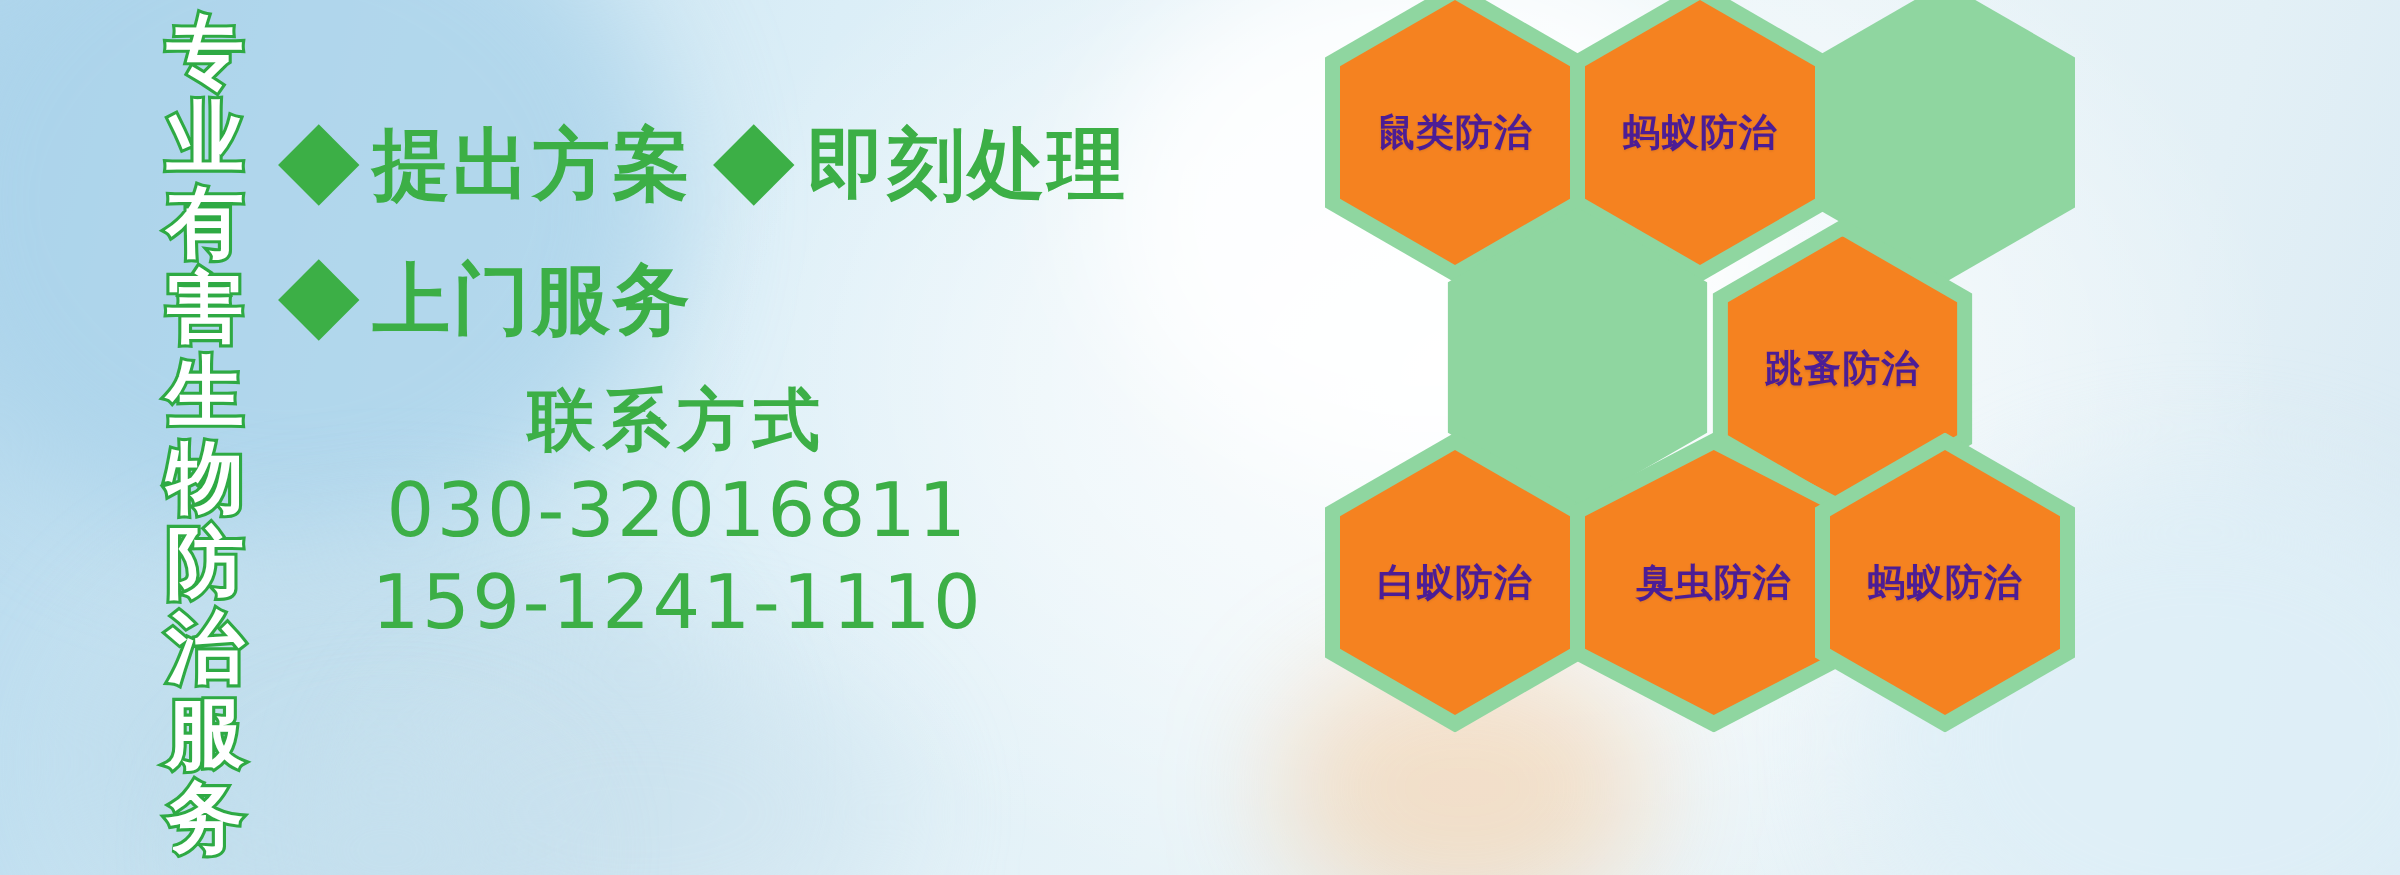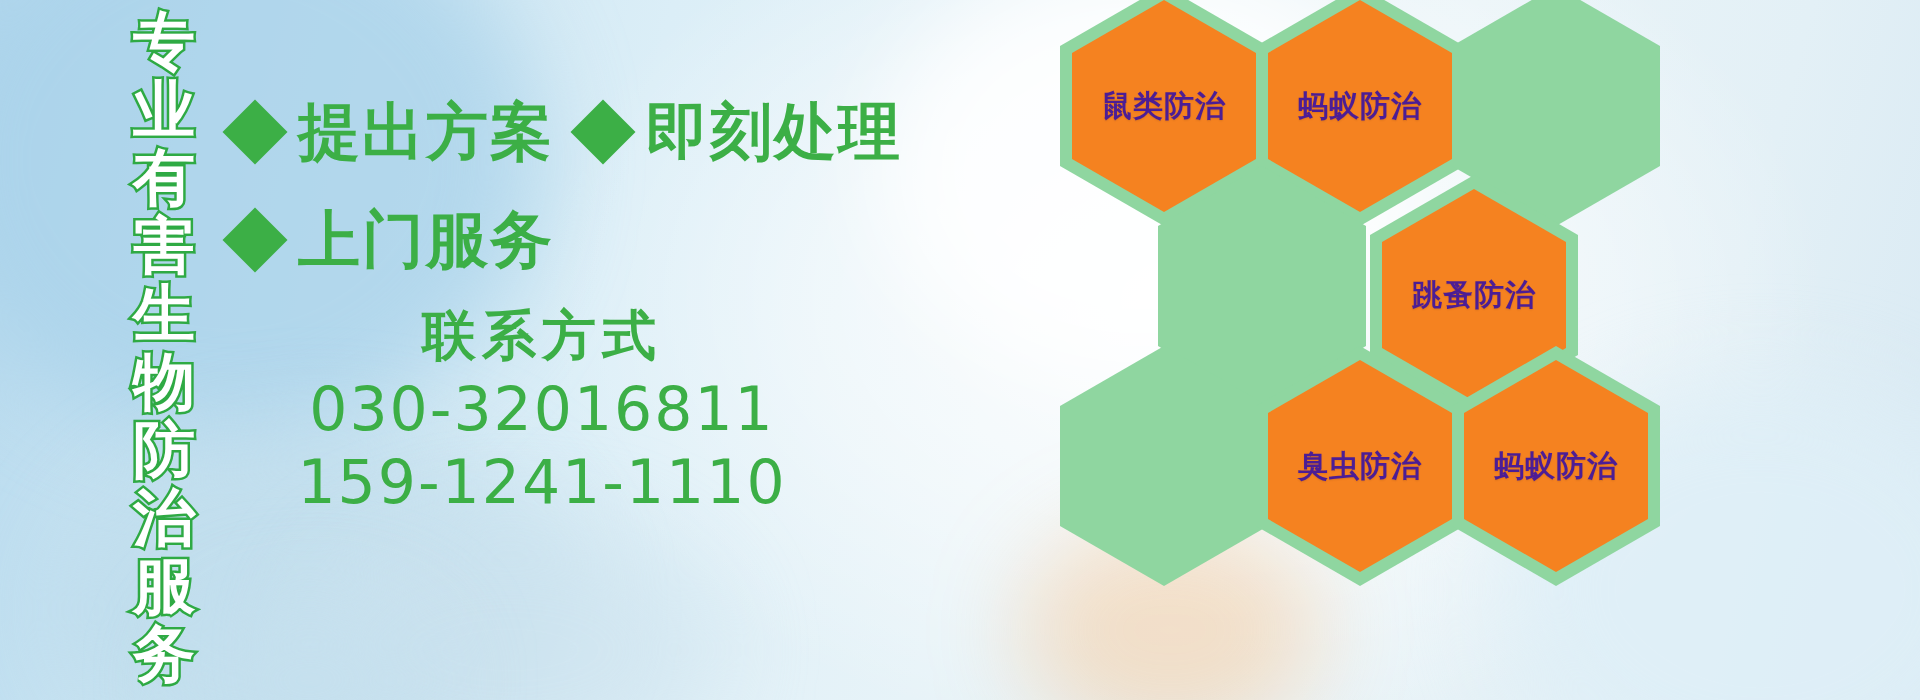--- a/index.html
+++ b/index.html
@@ -166,22 +166,25 @@
     </div>
     <div class="hexcell" style="left:294px;top:189px;margin-left:16px;">
       <div class="hexouter"></div>
       <div class="hexinner">
         <span class="hexlabel">跳蚤防治</span>
       </div>
     </div>
 
     <div class="hexcell" style="left:0px;  top:360px;">
       <div class="hexouter"></div>
+      <div class="hexinner">
+        <span class="hexlabel">白蚁防治</span>
+      </div>
     </div>
-    <div class="hexcell" style="left:196px;top:360px;">
+    <div class="hexcell" style="left:196px;top:360px;padding-left:22px;">
       <div class="hexouter"></div>
       <div class="hexinner">
         <span class="hexlabel">臭虫防治</span>
       </div>
     </div>
     <div class="hexcell" style="left:392px;top:360px;">
       <div class="hexouter"></div>
       <div class="hexinner">
         <span class="hexlabel">蚂蚁防治</span>
       </div>

